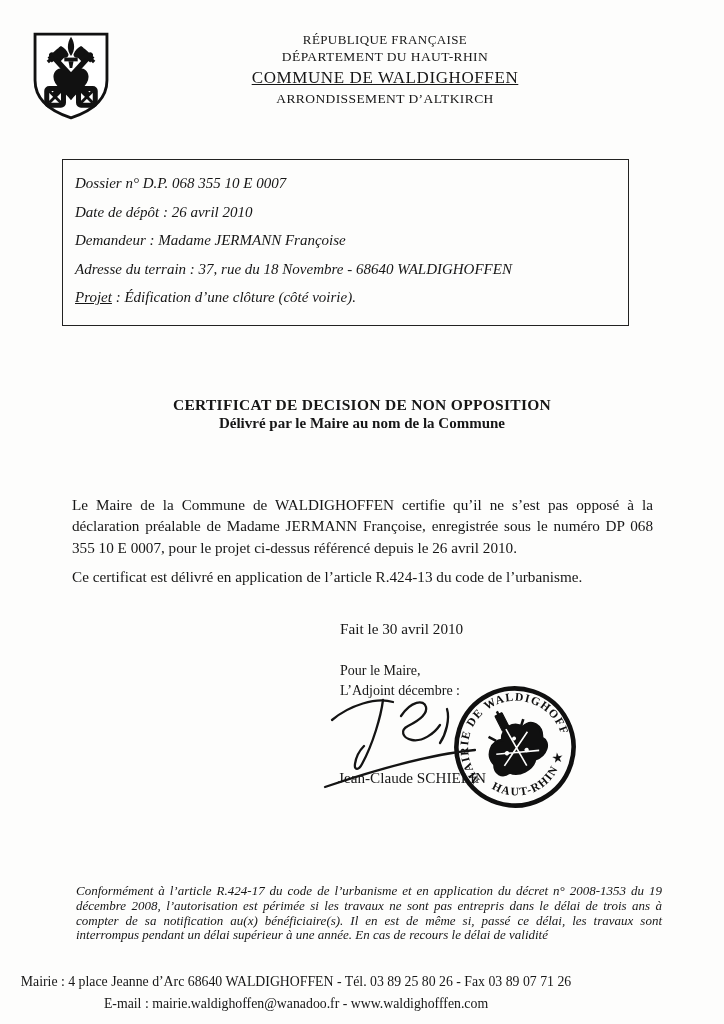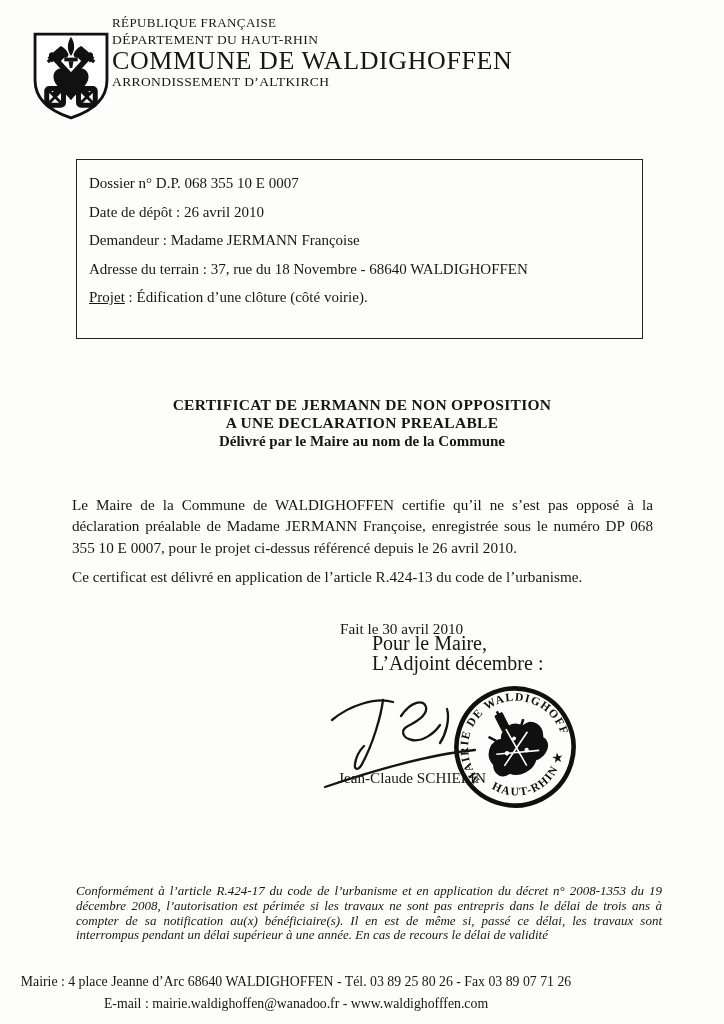--- a/index.html
+++ b/index.html
@@ -7,48 +7,49 @@
     width:724px;height:1024px;position:relative;
     background:#fdfdfc;
     font-family:"Liberation Serif","DejaVu Serif",serif;
     color:#161616;
     overflow:hidden;
   }
   .abs{position:absolute;}
 
   
   .crest{left:26px;top:30px;width:90px;height:92px;}
-  .header-block{left:112px;top:14px;width:546px;}
+  .header-block{left:112px;top:31px;width:546px;text-align:center;}
   .hdr-sm{font-size:13px;letter-spacing:.4px;line-height:17px;}
   .hdr-md{font-size:13.5px;letter-spacing:.4px;line-height:18px;}
-  .hdr-lg{font-size:26px;letter-spacing:.6px;line-height:24px;}
+  .hdr-lg{font-size:17px;letter-spacing:.6px;line-height:24px;text-decoration:underline;}
 
   
   .dossier-box{
-    left:76px;top:159px;width:553px;height:150px;
+    left:62px;top:159px;width:553px;height:150px;
     border:1.6px solid #222;
-    padding:15px 0 13px 12px;
+    padding:15px 0 0 12px;
     font-size:15px;
+    font-style:italic;
   }
   .dossier-box .row{margin-bottom:11.5px;line-height:17px;}
   .dossier-box .row-projet{margin-top:10px;}
   .u{text-decoration:underline;}
 
   
   .title-block{left:0;top:396px;width:724px;text-align:center;font-weight:bold;}
   .title-line{font-size:15.5px;line-height:18px;letter-spacing:.3px;}
   .title-sub{font-size:15px;line-height:18px;}
 
   
   .para1{left:72px;top:494px;width:581px;font-size:15.2px;line-height:21.3px;text-align:justify;}
   .para2{left:72px;top:568px;width:600px;font-size:15.2px;}
   .fait-line{left:340px;top:620px;font-size:15.2px;}
 
   
-  .sig-intro{left:340px;top:634px;font-size:20px;line-height:19.5px;margin-left:32px;}
+  .sig-intro{left:340px;top:661px;font-size:14px;line-height:19.5px;}
   .sig-name{left:338px;top:769px;font-size:15.2px;}
   .sig-svg{left:315px;top:688px;width:210px;height:115px;z-index:3;pointer-events:none;}
   .stamp{left:452px;top:684px;width:126px;height:126px;transform:rotate(-27deg);z-index:2;}
 
   
   .legal{
     left:76px;top:884px;width:586px;
     font-size:13px;font-style:italic;line-height:14.8px;
     text-align:justify;font-weight:500;
   }
@@ -99,22 +100,21 @@
 
 <div class="abs dossier-box">
   <div class="row">Dossier n° D.P. 068 355 10 E 0007</div>
   <div class="row">Date de dépôt : 26 avril 2010</div>
   <div class="row">Demandeur : Madame JERMANN Françoise</div>
   <div class="row">Adresse du terrain : 37, rue du 18 Novembre - 68640 WALDIGHOFFEN</div>
   <div class="row row-projet"><span class="u">Projet</span><span> : Édification d’une clôture (côté voirie).</span></div>
 </div>
 
 <div class="abs title-block">
-  <div class="title-line">CERTIFICAT DE JERMANN DE NON OPPOSITION</div>
-  <div class="title-line">A UNE DECLARATION PREALABLE</div>
+  <div class="title-line">CERTIFICAT DE DECISION DE NON OPPOSITION</div>
   <div class="title-sub">Délivré par le Maire au nom de la Commune</div>
 </div>
 
 <div class="abs para1">Le Maire de la Commune de WALDIGHOFFEN certifie qu’il ne s’est pas opposé à la déclaration préalable de Madame JERMANN Françoise, enregistrée sous le numéro DP 068 355 10 E 0007, pour le projet ci-dessus référencé depuis le 26 avril 2010.</div>
 <div class="abs para2">Ce certificat est délivré en application de l’article R.424-13 du code de l’urbanisme.</div>
 <div class="abs fait-line">Fait le 30 avril 2010</div>
 
 <div class="abs sig-intro">
   <div>Pour le Maire,</div>
   <div>L’Adjoint décembre :</div>

